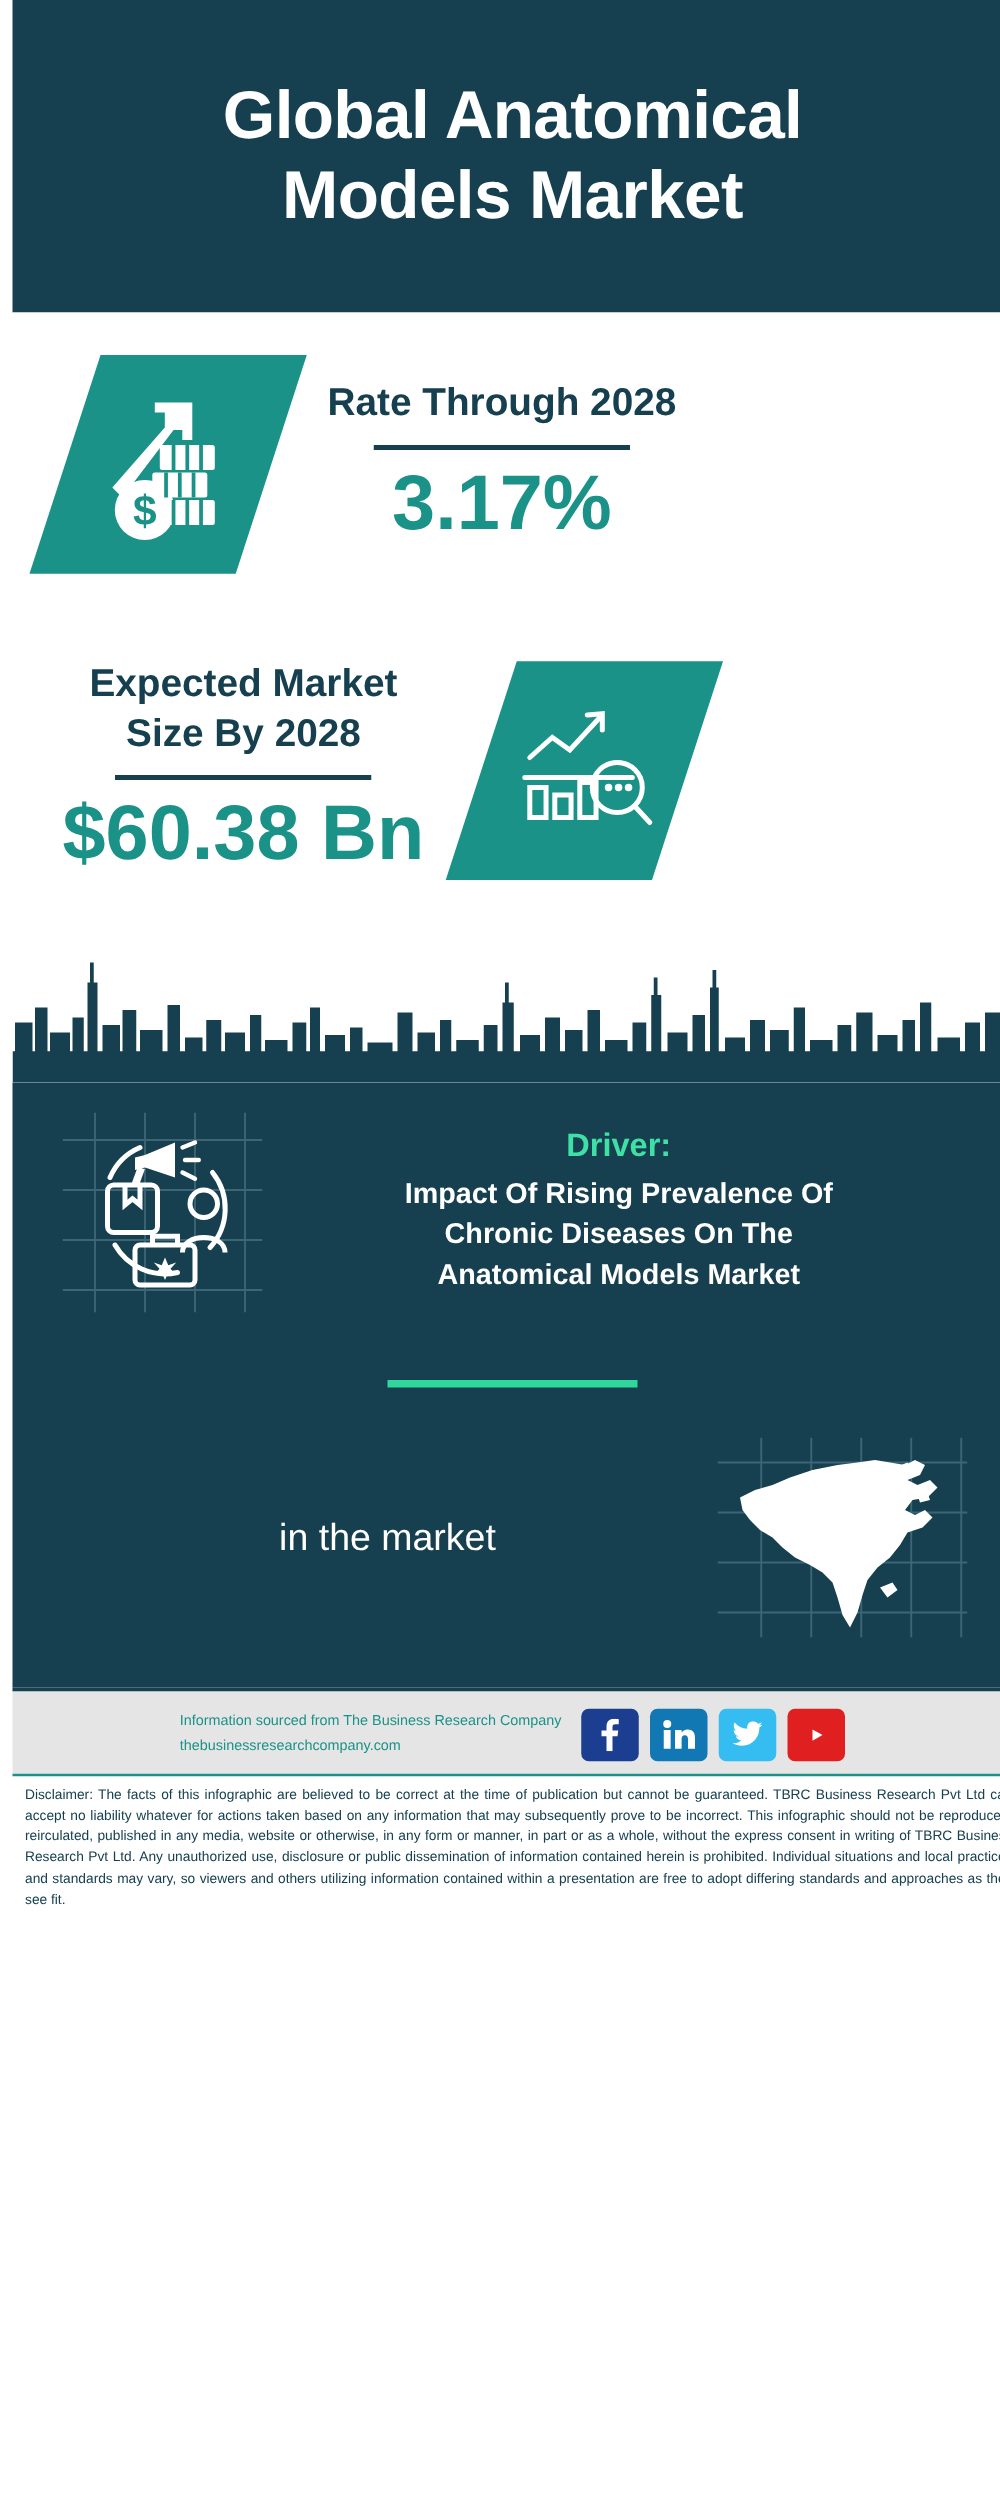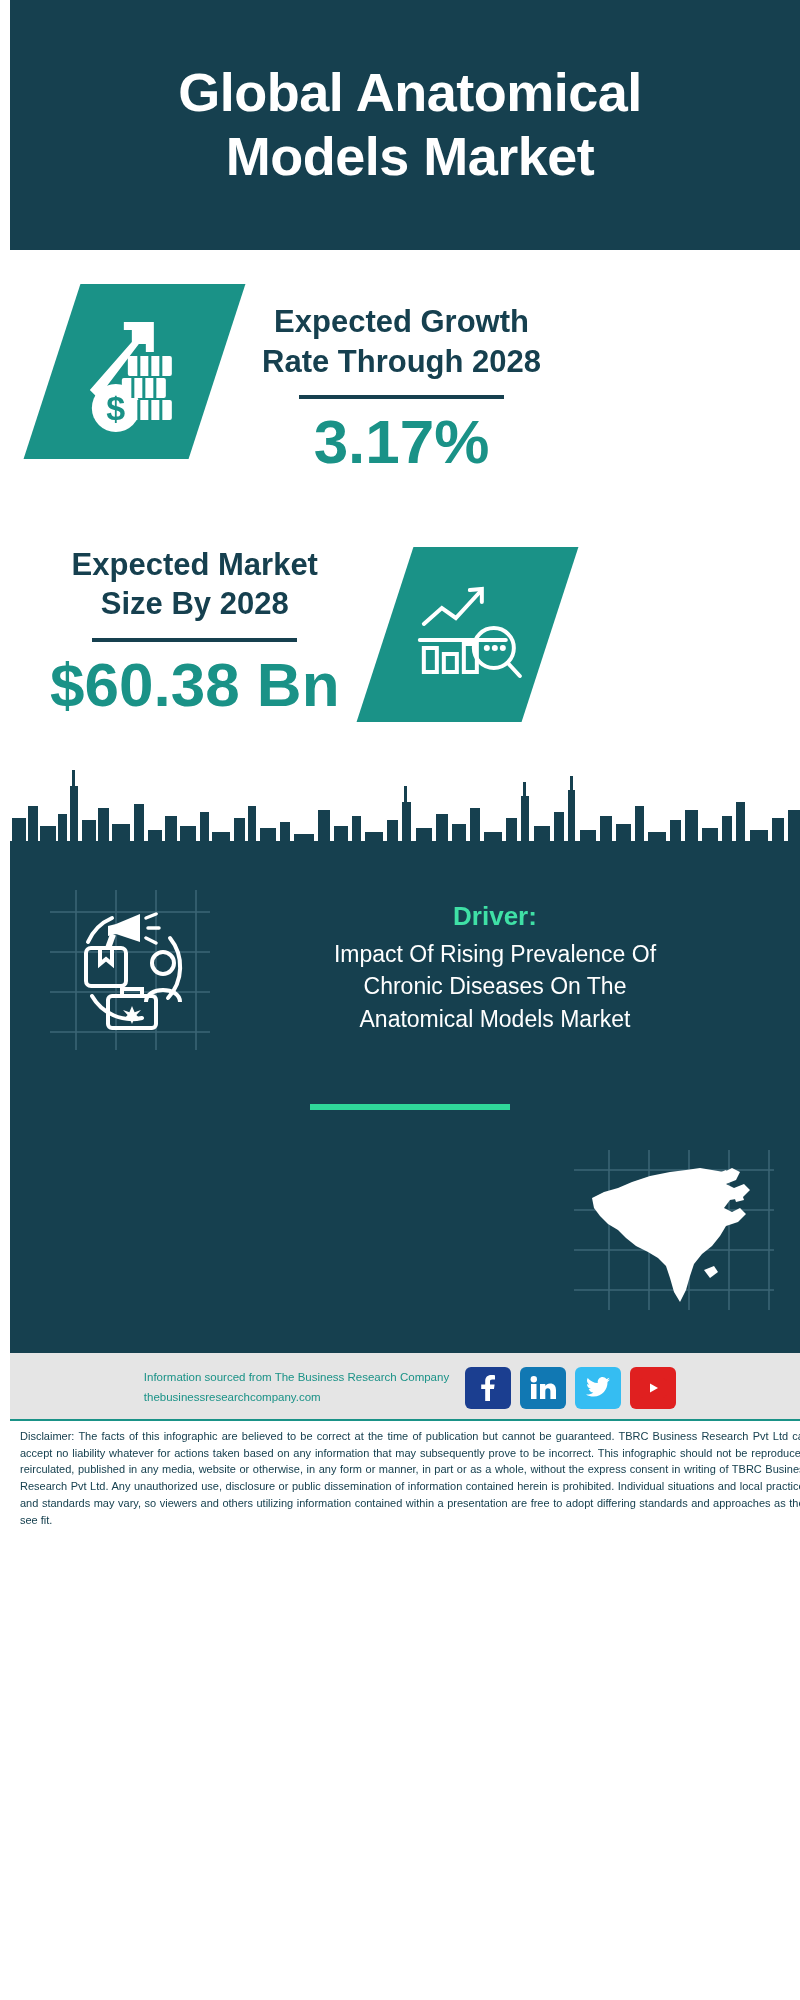--- a/index.html
+++ b/index.html
@@ -81,21 +81,21 @@
   .driver-block {
     display:flex; align-items:flex-start;
     padding:24px 30px 0 40px;
   }
   .driver-icon { flex:none; width:160px; height:160px; }
   .driver-text { flex:1; text-align:center; padding:0 10px; margin-top:10px;}
   .driver-head {
     color:#3fe0a6; font-weight:bold; font-size:26px; line-height:1.25;
   }
   .driver-body {
-    color:#ffffff; font-weight:normal; font-size:23px; line-height:1.42;
+    color:#ffffff; font-weight:bold; font-size:23px; line-height:1.42;
     margin-top:5px;
   }
   .mint-rule {
     width:200px; height:6px; background:#2fd89a;
     margin:54px auto 0 auto;
   }
   .region-block {
     display:flex; align-items:center;
     padding:40px 36px 30px 36px;
   }
@@ -170,21 +170,20 @@
             <line x1="73" y1="66" x2="73" y2="86"></line>
             <line x1="57" y1="88" x2="57" y2="108"></line>
             <line x1="68" y1="88" x2="68" y2="108"></line>
             <line x1="79" y1="88" x2="79" y2="108"></line>
           </g>
           <text x="34" y="108" font-size="34" font-weight="bold" fill="#1a9287" text-anchor="middle" font-family="Liberation Sans, sans-serif">$</text>
         </svg>
       </div>
       <div class="stat-text">
         <div class="stat-label">
-          <div>Expected Growth</div>
           <div>Rate Through 2028</div>
         </div>
         <div class="divider-dark"></div>
         <div class="stat-value">3.17%</div>
       </div>
     </div>
 
     <div class="stat-row row2">
       <div class="stat-text">
         <div class="stat-label">
@@ -322,20 +321,21 @@
           <div>Chronic Diseases On The</div>
           <div>Anatomical Models Market</div>
         </div>
       </div>
     </div>
 
     <div class="mint-rule"></div>
 
     <div class="region-block">
       <div class="region-text">
+        <div class="region-sub">in the market</div>
       </div>
       <svg class="region-map" viewBox="0 0 200 160">
         <g stroke="#3c6676" stroke-width="1.5">
           <line x1="35" y1="0" x2="35" y2="160"></line>
             <line x1="75" y1="0" x2="75" y2="160"></line>
           <line x1="115" y1="0" x2="115" y2="160"></line>
             <line x1="155" y1="0" x2="155" y2="160"></line>
           <line x1="195" y1="0" x2="195" y2="160"></line>
           <line x1="0" y1="20" x2="200" y2="20"></line>
             <line x1="0" y1="60" x2="200" y2="60"></line>

